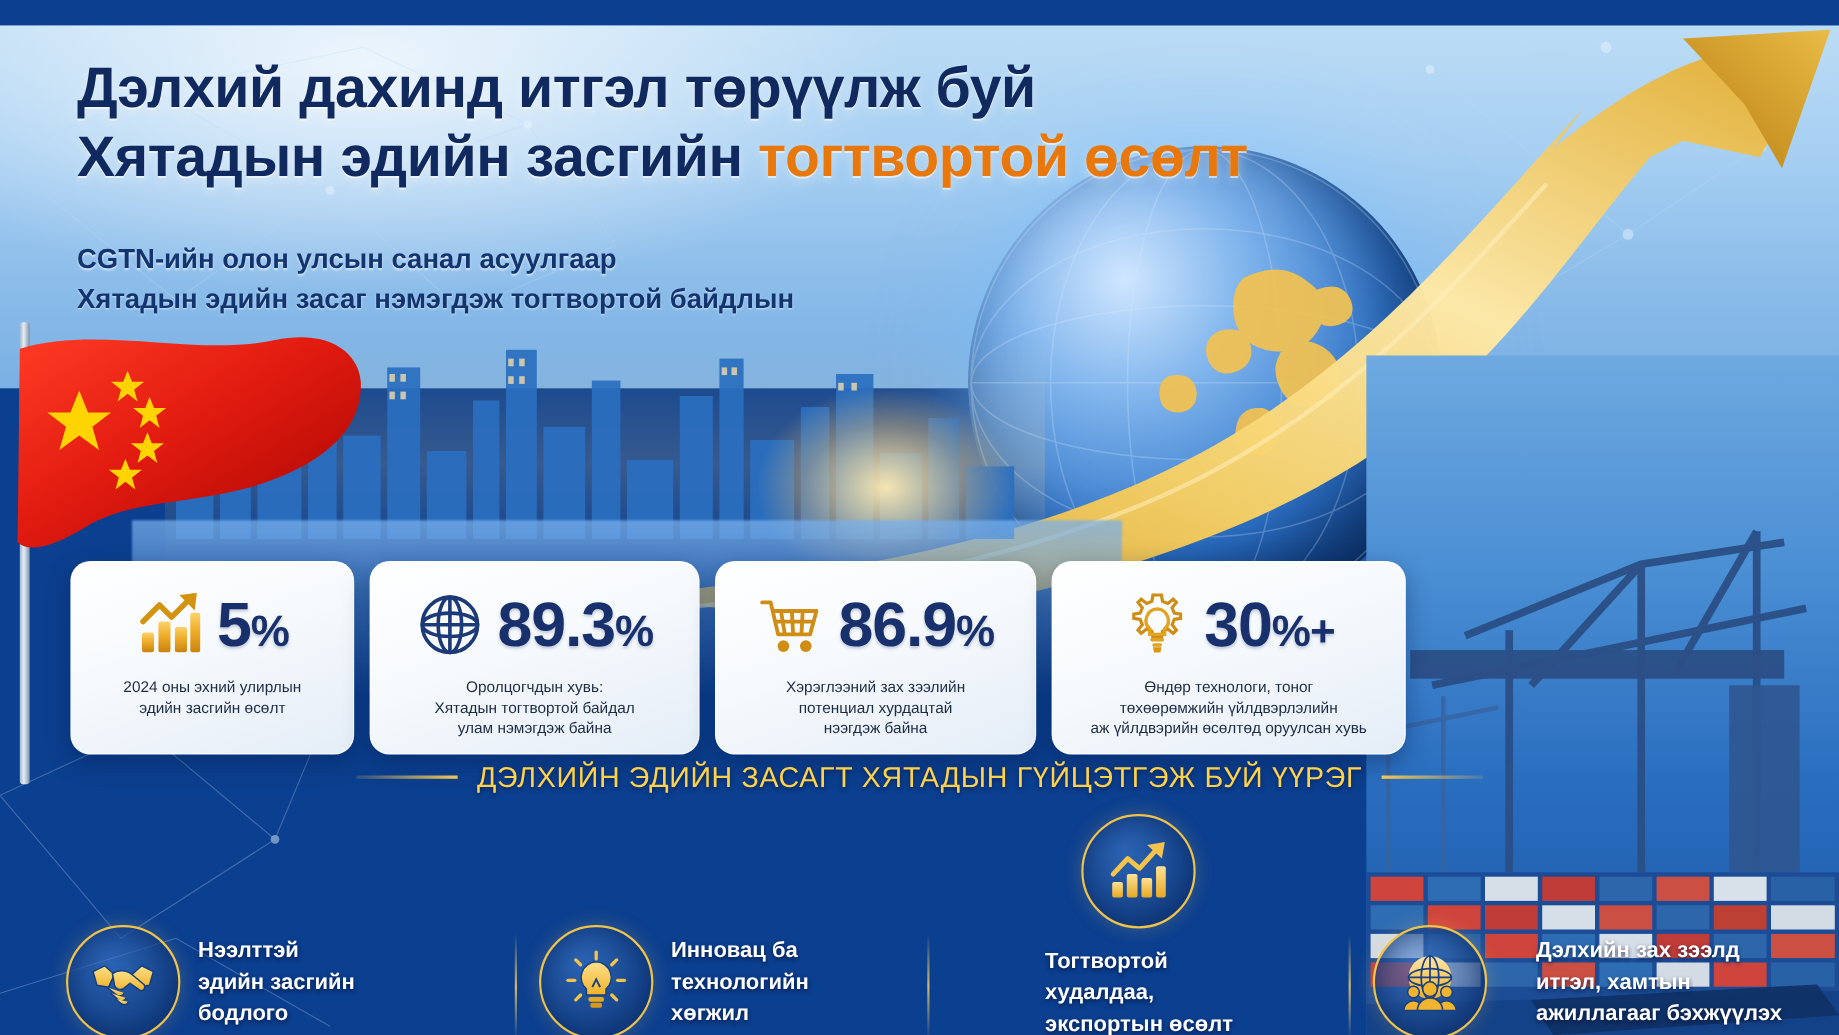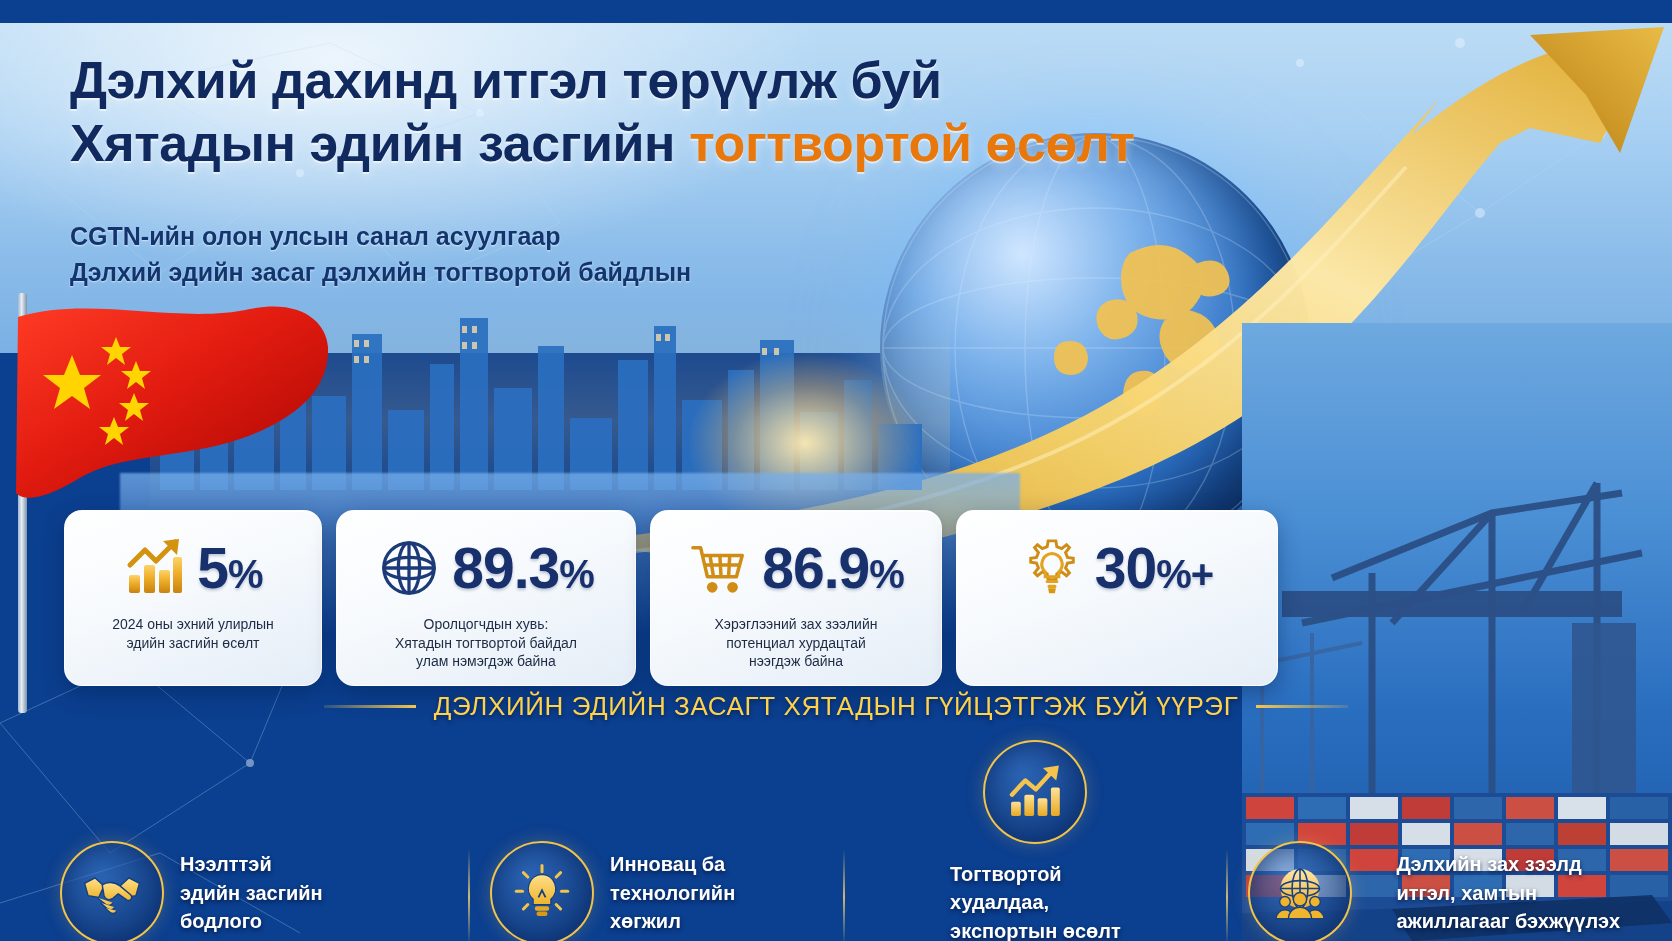--- a/index.html
+++ b/index.html
@@ -378,21 +378,21 @@
     </svg>
   </div>
 
   <h1 class="title">
     <span class="title-line">Дэлхий дахинд итгэл төрүүлж буй</span>
     <span class="title-line"><span>Хятадын эдийн засгийн </span><span class="hl">тогтвортой өсөлт</span></span>
   </h1>
 
   <div class="subtitle">
     <span>CGTN-ийн олон улсын санал асуулгаар</span>
-    <span>Дэлхий эдийн засаг дэлхийн тогтвортой байдлын</span>
+    <span>Хятадын эдийн засаг нэмэгдэж тогтвортой байдлын</span>
   </div>
 
   <div class="cards">
 
     <div class="card c1">
       <div class="card-top">
         <div class="card-icon">
           <svg viewBox="0 0 62 62" width="62" height="62">
             <defs>
                 <linearGradient id="cgold" x1="0" y1="1" x2="0" y2="0">
@@ -472,20 +472,25 @@
             </g>
             <g fill="none" stroke="#e2a321" stroke-width="3.2" stroke-linecap="round">
               <path d="M31,16 a11,11 0 0 1 7,19 l0,5 -14,0 0,-5 a11,11 0 0 1 7,-19 Z"></path>
               <line x1="26" y1="45" x2="36" y2="45"></line>
               <line x1="28" y1="50" x2="34" y2="50"></line>
             </g>
             <path d="M27,52 l8,0 -1,5 -6,0 Z" fill="#d8970f"></path>
           </svg>
         </div>
         <div class="card-value"><span>30</span><span class="pct">%+</span></div>
+      </div>
+      <div class="card-desc">
+        <span>Өндөр технологи, тоног</span>
+        <span>төхөөрөмжийн үйлдвэрлэлийн</span>
+        <span>аж үйлдвэрийн өсөлтөд оруулсан хувь</span>
       </div>
     </div>
 
   </div>
 
   <div class="sec-head">
     <div class="sec-rule l"></div>
     <div class="sec-title">ДЭЛХИЙН ЭДИЙН ЗАСАГТ ХЯТАДЫН ГҮЙЦЭТГЭЖ БУЙ ҮҮРЭГ</div>
     <div class="sec-rule r"></div>
   </div>

